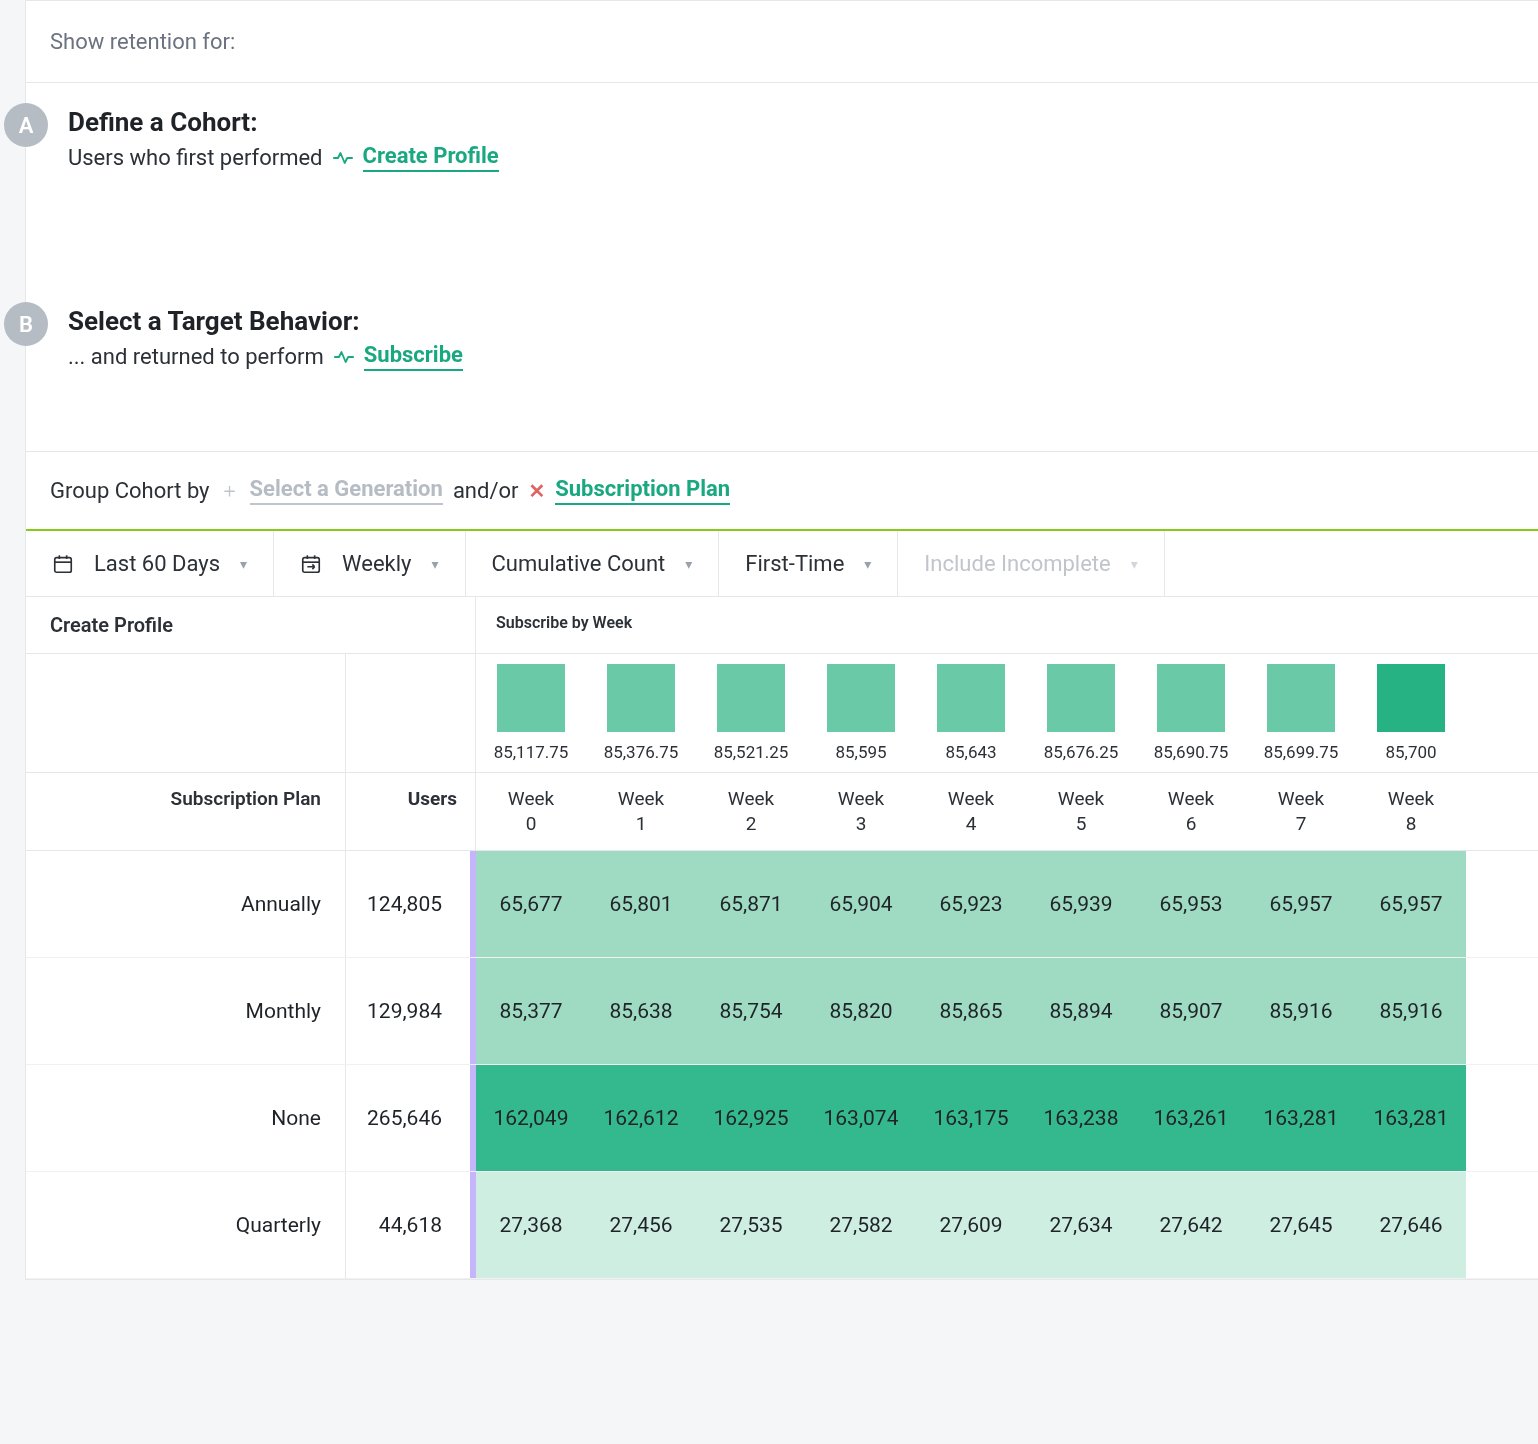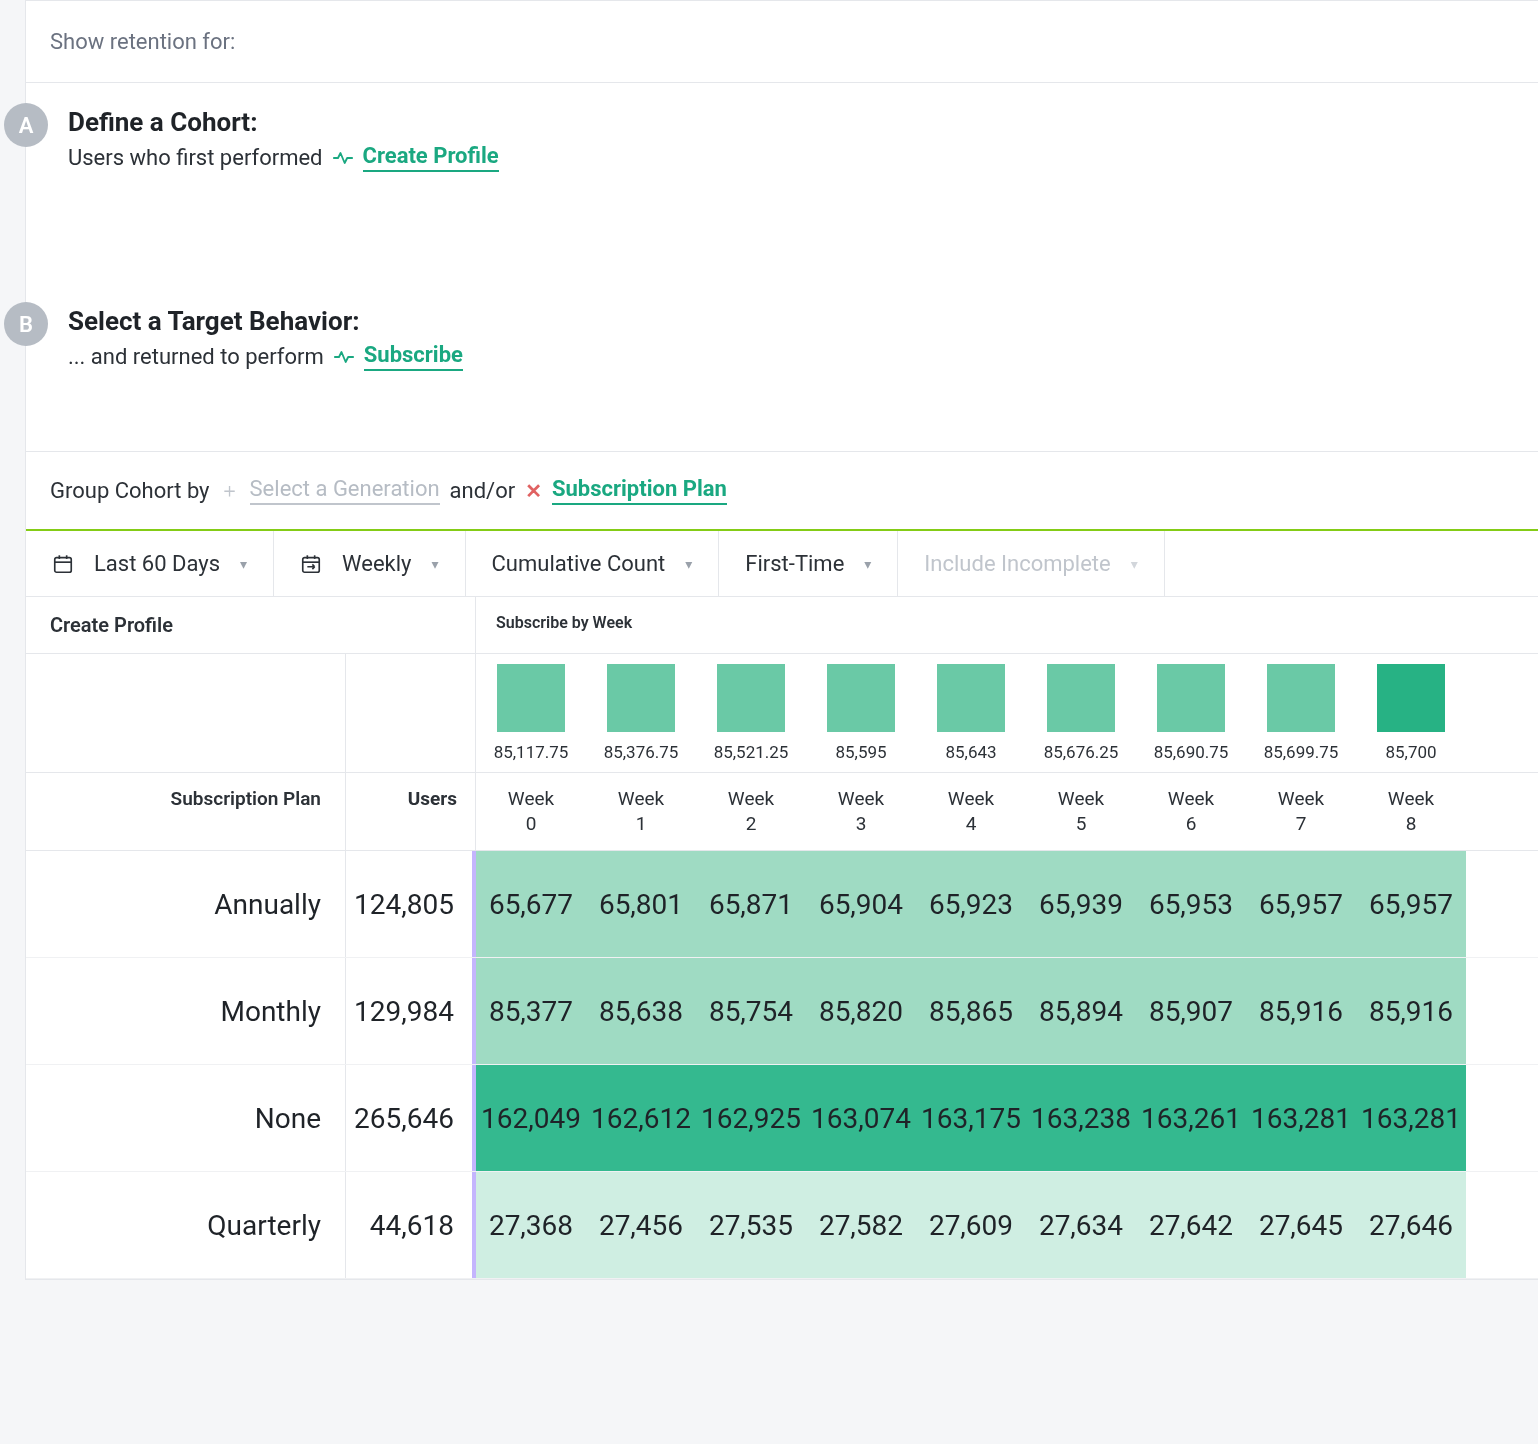--- a/index.html
+++ b/index.html
@@ -50,21 +50,21 @@
   .pulse-icon { color: #1aa881; font-size: 18px; }
   .group-row {
     padding: 24px 24px;
     font-size: 22px;
     color: #2c3137;
     display: flex; align-items: center; gap: 10px; flex-wrap: wrap;
     border-bottom: 2px solid #84cc16;
   }
   .plus-icon { color: #c0c5cc; font-size: 20px; }
   .x-icon { color: #e06262; font-size: 20px; font-weight: 700; }
-  .muted-link { color: #b6bcc4; border-bottom: 2px solid #c0c5cc; padding-bottom: 2px; font-weight: 400; cursor: pointer; }
+  .muted-link { color: #b6bcc4; border-bottom: 2px solid #c0c5cc; padding-bottom: 2px; font-weight: 700; cursor: pointer; }
   .accent-link { color: #1aa881; border-bottom: 2px solid #1aa881; padding-bottom: 2px; font-weight: 700; cursor: pointer; }
   .controls-row {
     display: flex;
     border-bottom: 1px solid #e5e7eb;
   }
   .control {
     display: flex; align-items: center; gap: 20px;
     padding: 20px 26px;
     border-right: 1px solid #e5e7eb;
     font-size: 22px; color: #2c3137; cursor: pointer;
@@ -84,23 +84,23 @@
   .summary-cell { padding: 10px 6px 10px 6px; text-align: center; }
   .summary-bar { width: 68px; height: 68px; margin: 0 auto 10px auto; background: #6ac9a6; }
   .summary-bar.strong { background: #27b284; }
   .summary-val { font-size: 17px; color: #2c3137; white-space: nowrap; }
   .col-head-row { display: grid; grid-template-columns: 320px 130px repeat(9, 110px); border-bottom: 1px solid #e5e7eb; }
   .col-head { padding: 14px 10px; text-align: center; font-size: 19px; color: #2c3137; }
   .col-head.plan { text-align: right; padding-right: 24px; font-weight: 600; border-right: 1px solid #e5e7eb; }
   .col-head.users { text-align: right; padding-right: 18px; font-weight: 700; border-right: 1px solid #e5e7eb; }
   .col-head.week { line-height: 1.3; }
   .data-row { display: grid; grid-template-columns: 320px 130px repeat(9, 110px); border-bottom: 1px solid #f0f1f3; }
-  .cell { display: flex; align-items: center; justify-content: center; height: 106px; font-size: 28px; color: #1f2328; }
+  .cell { display: flex; align-items: center; justify-content: center; height: 106px; font-size: 21px; color: #1f2328; }
   .cell.plan { justify-content: flex-end; padding-right: 24px; border-right: 1px solid #e5e7eb; background: #fff; }
-  .cell.users { justify-content: flex-end; padding-right: 18px; border-right: 4px solid #c4b5fd; background: #fff; }
+  .cell.users { justify-content: flex-end; padding-right: 28px; border-right: 6px solid #c4b5fd; background: #fff; }
   .heat-1 { background: #cfeee2; }
   .heat-2 { background: #9fdbc3; }
   .heat-3 { background: #34b98f; color: #1f2328; }
   svg { display: block; }
 </style>
 </head>
 <body>
 
 <div class="page">
   <div class="panel">

